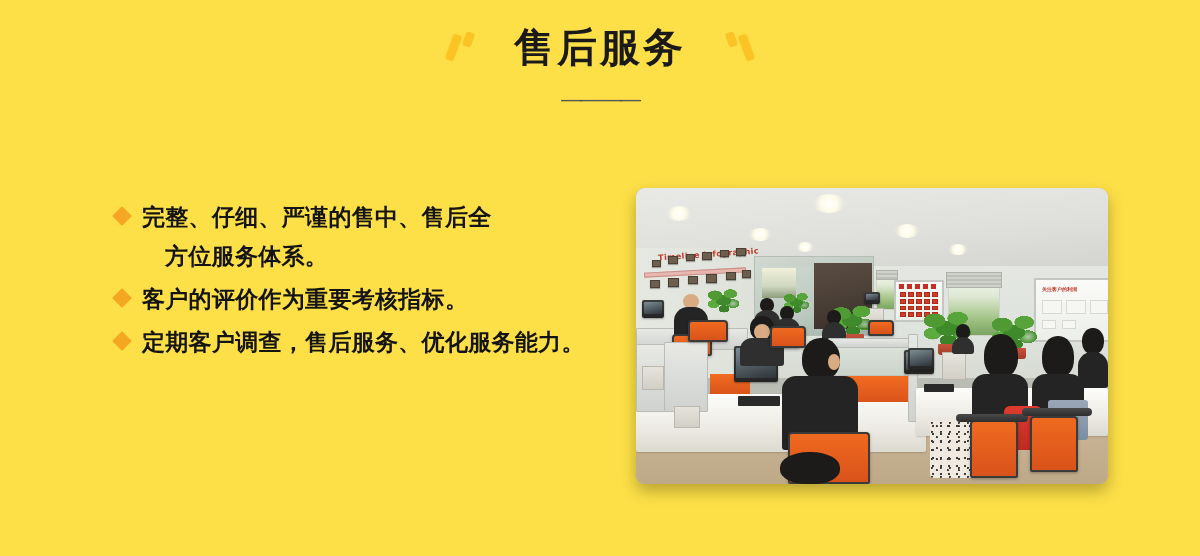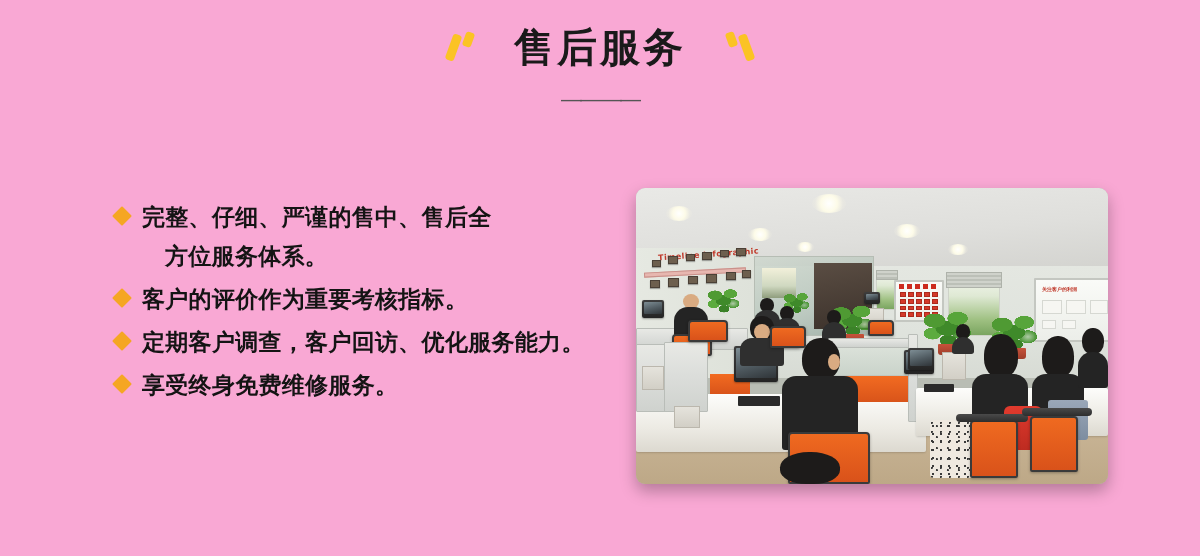--- a/index.html
+++ b/index.html
@@ -10,21 +10,21 @@
     height: 556px;
     background: #ffffff;
     font-family: "Liberation Sans", "DejaVu Sans", sans-serif;
     overflow: hidden;
   }
 
   .page {
     position: relative;
     width: 1200px;
     height: 556px;
-    background: #f9a8d4;
+    background: #fde047;
   }
 
   
   .header {
     position: absolute;
     top: 0;
     left: 0;
     width: 1200px;
     height: 140px;
     text-align: center;
@@ -469,30 +469,24 @@
       <div class="bullet-item">
         <span class="diamond"></span>
         <span class="bullet-text">
           <span>客户的评价作为重要考核指标。</span>
         </span>
       </div>
 
       <div class="bullet-item">
         <span class="diamond"></span>
         <span class="bullet-text">
-          <span>定期客户调查，客户回访、优化服务能力。</span>
+          <span>定期客户调查，售后服务、优化服务能力。</span>
         </span>
       </div>
 
-      <div class="bullet-item">
-        <span class="diamond"></span>
-        <span class="bullet-text">
-          <span>享受终身免费维修服务。</span>
-        </span>
-      </div>
 
     </div>
 
     <div class="photo-wrap">
       <div class="photo">
 
         <div class="ceiling"></div>
         <div class="ceiling-light" style="left:30px;top:18px;width:26px;height:15px;"></div>
         <div class="ceiling-light" style="left:176px;top:6px;width:34px;height:19px;"></div>
         <div class="ceiling-light" style="left:112px;top:40px;width:24px;height:13px;"></div>

